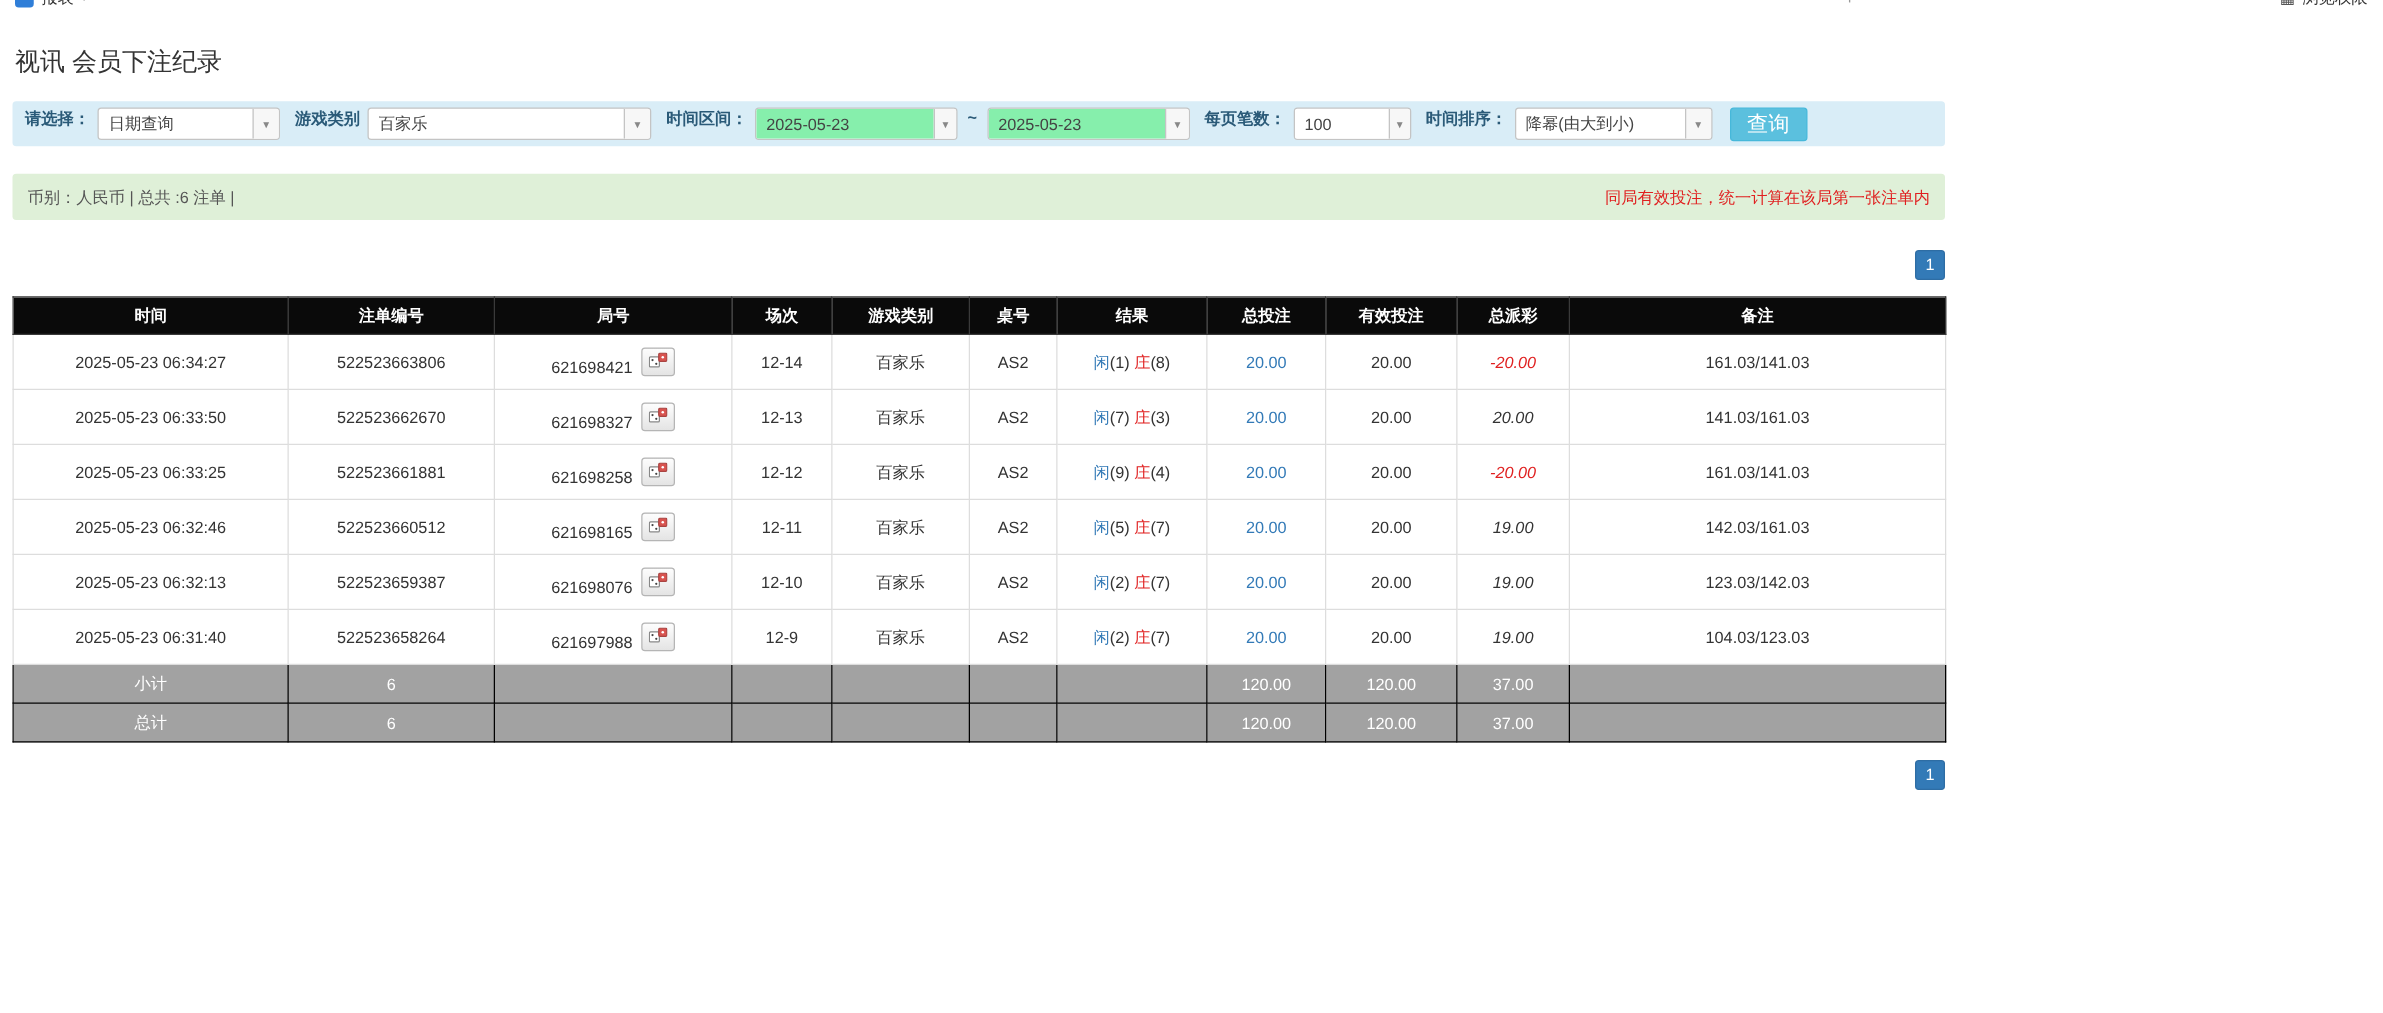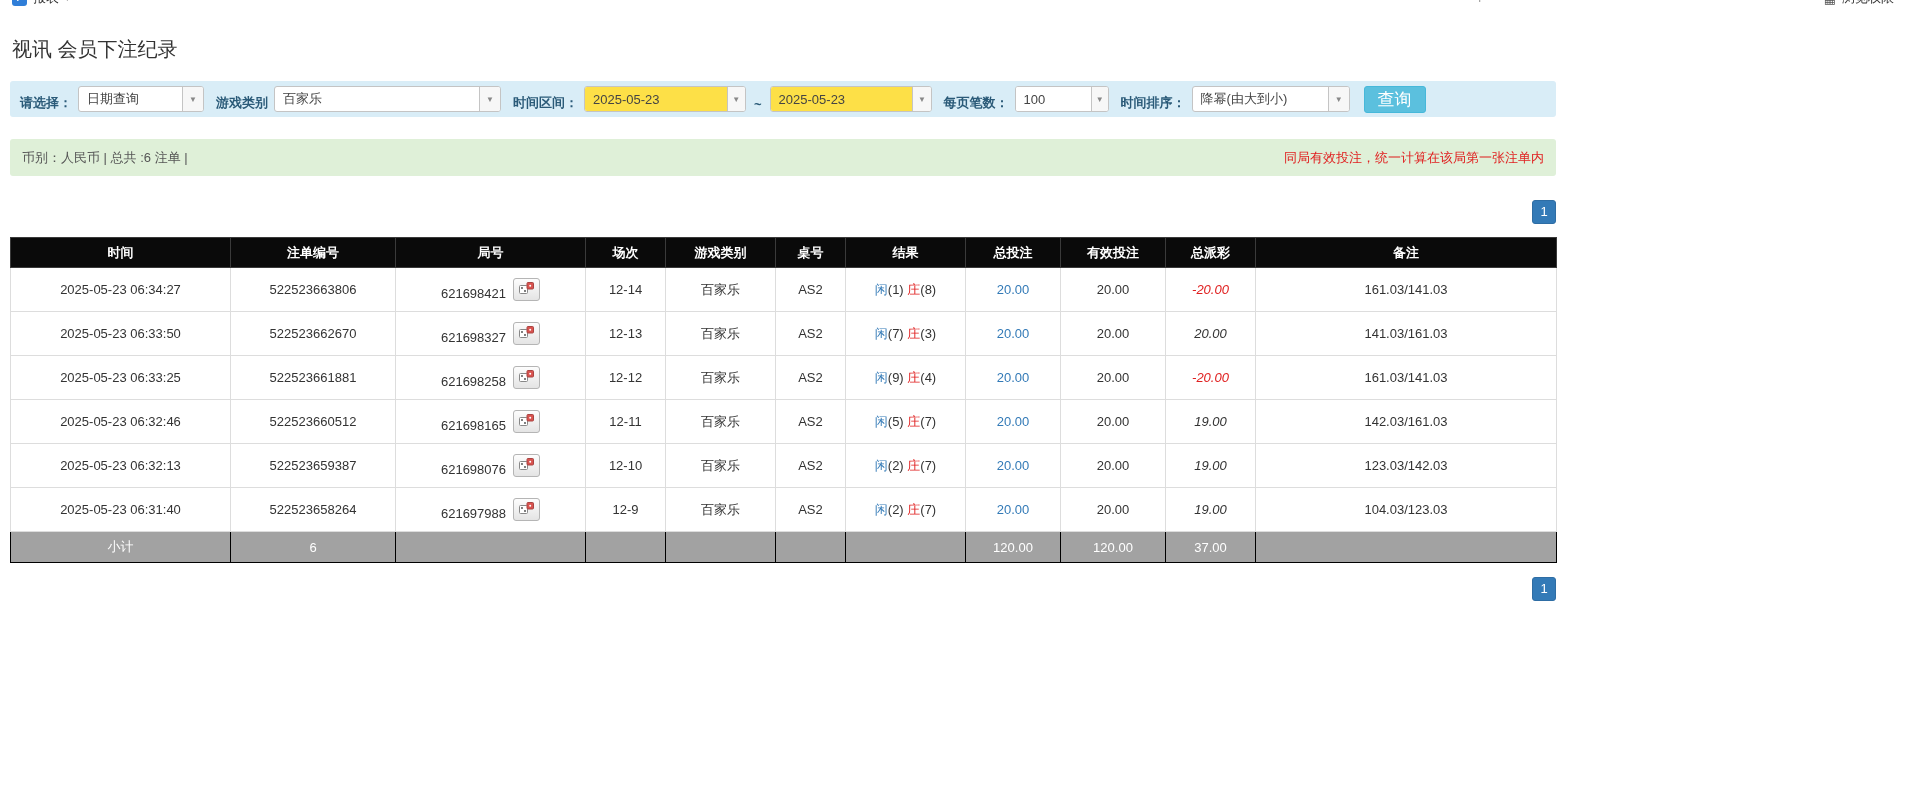--- a/index.html
+++ b/index.html
@@ -34,47 +34,47 @@
 
   
   .filter-bar {
     background: var(--filter-bg, #d9edf7);
     border-radius: 3px;
     height: 36px;
     display: flex; align-items: center;
     padding: 0 10px;
     font-size: 13px;
   }
-  .fgroup { display: flex; align-items: flex-end; gap: 6px; margin-right: 12px; }
+  .fgroup { display: flex; align-items: flex-start; gap: 6px; margin-right: 12px; }
   .flabel { font-weight: bold; color: #2a5a78; white-space: nowrap; }
   .tilde { font-weight: bold; color: #2a5a78; margin: 0 2px; }
 
   .combo {
     display: inline-flex; align-items: stretch; height: 26px;
     background: #fff; border: 1px solid #c4c4c4; border-radius: 3px; overflow: hidden;
   }
   .combo-val {
     display: flex; align-items: center; padding: 0 8px;
     color: #444; white-space: nowrap; flex: 1;
   }
   .combo-caret {
     width: 21px; display: flex; align-items: center; justify-content: center;
     border-left: 1px solid #c4c4c4; background: #f7f7f7; color: #888; font-size: 8px;
     cursor: pointer;
   }
   .combo input {
     border: none; outline: none; background: #fff; padding: 0 8px;
     font-size: 13px; color: #444; font-family: inherit; width: 100%;
   }
-  .w-query { width: 126px; }
+  .w-query { width: 146px; }
   .w-game  { width: 227px; }
   .w-date  { width: 162px; }
   .w-size  { width: 94px; }
   .w-sort  { width: 158px; }
-  .date-combo input { background: #fde047; }
+  .date-combo input { background: #86efac; }
 
   .search-btn {
     height: 27px; padding: 0 13px; margin-left: 2px;
     background: var(--search-teal, #5bc0de); border: 1px solid #46b8da; border-radius: 3px;
     color: #fff; font-size: 17px; font-family: inherit; cursor: pointer;
   }
 
   
   .summary-bar {
     margin-top: 22px;
@@ -384,20 +384,33 @@
         <td></td>
         <td></td>
         <td></td>
         <td></td>
         <td></td>
         <td>120.00</td>
         <td>120.00</td>
         <td>37.00</td>
         <td></td>
       </tr>
+      <tr class="summary-row">
+        <td>总计</td>
+        <td>6</td>
+        <td></td>
+        <td></td>
+        <td></td>
+        <td></td>
+        <td></td>
+        <td>120.00</td>
+        <td>120.00</td>
+        <td>37.00</td>
+        <td></td>
+      </tr>
     </tbody>
   </table>
 
   <div class="pager pager-bottom">
     <a class="page-btn">1</a>
   </div>
 
 </div>
 
 </body></html>

